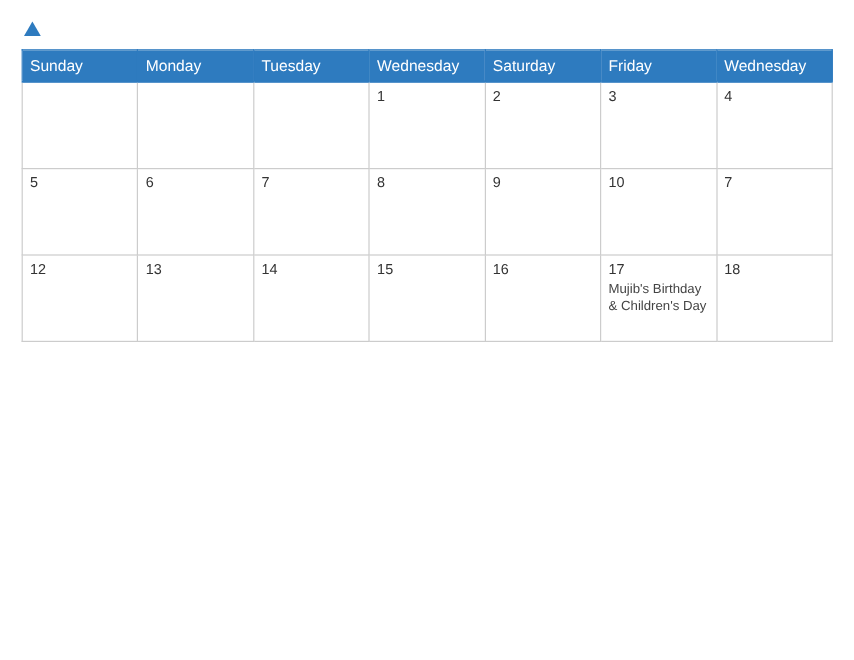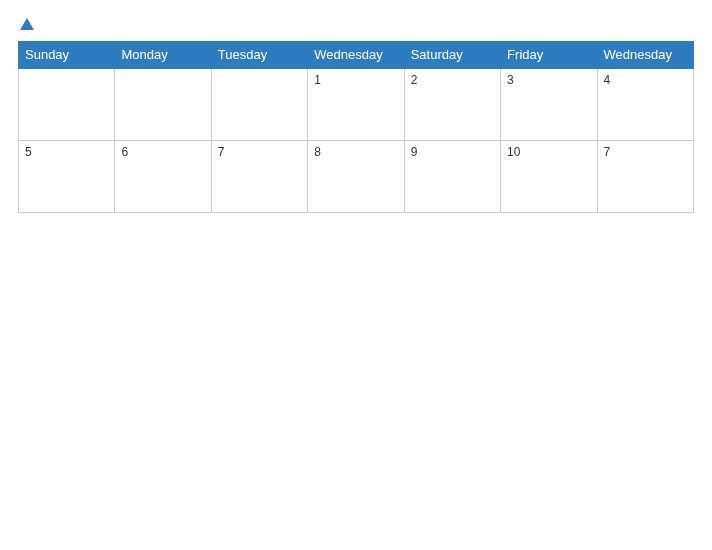--- a/index.html
+++ b/index.html
@@ -178,15 +178,40 @@
           <td>
             <span class="day-num">9</span>
           </td>
           <td>
             <span class="day-num">10</span>
           </td>
           <td>
             <span class="day-num">7</span>
           </td>
         </tr>
+        <tr>
+          <td>
+            <span class="day-num">12</span>
+          </td>
+          <td>
+            <span class="day-num">13</span>
+          </td>
+          <td>
+            <span class="day-num">14</span>
+          </td>
+          <td>
+            <span class="day-num">15</span>
+          </td>
+          <td>
+            <span class="day-num">16</span>
+          </td>
+          <td>
+            <span class="day-num">17</span>
+            <div class="event">Mujib's Birthday &amp;
+Children's Day</div>
+          </td>
+          <td>
+            <span class="day-num">18</span>
+          </td>
+        </tr>
       </tbody>
   </table>
 </div>
 
 </body></html>

